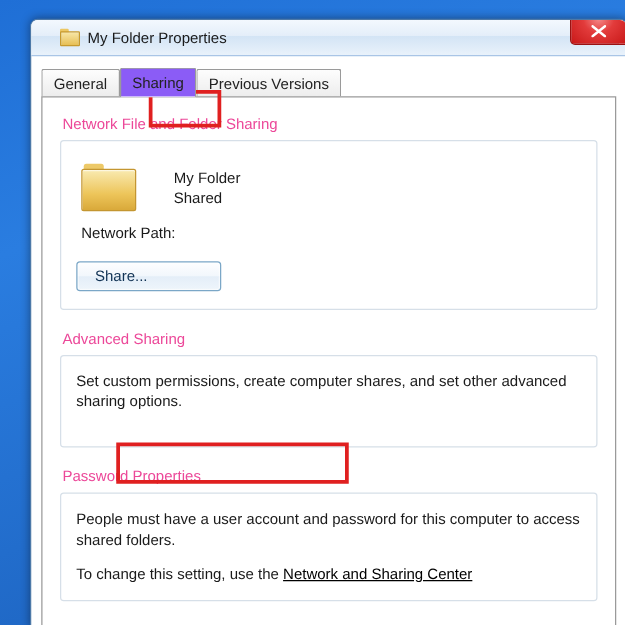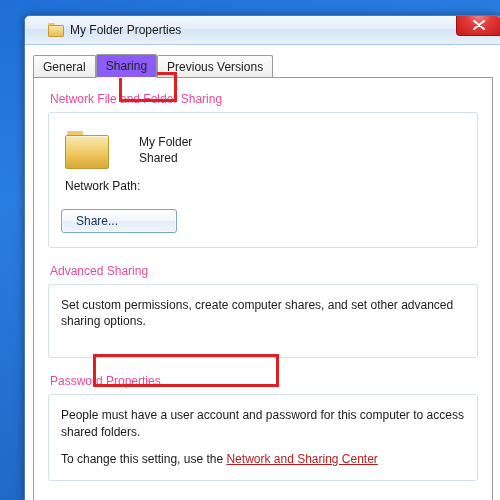--- a/index.html
+++ b/index.html
@@ -170,21 +170,21 @@
     color: #113355;
     cursor: default;
     box-shadow: inset 0 0 0 1px rgba(255,255,255,0.6);
     text-align: center;
   }
   .btn .shield {
     width: 14px; height: 16px;
   }
 
   .link {
-    color: #b91c1c;
+    color: #000000;
     text-decoration: underline;
     cursor: pointer;
   }
 
   .hl-red {
     position: absolute;
     border: 3px solid #e02020;
     pointer-events: none;
     box-sizing: border-box;
   }

